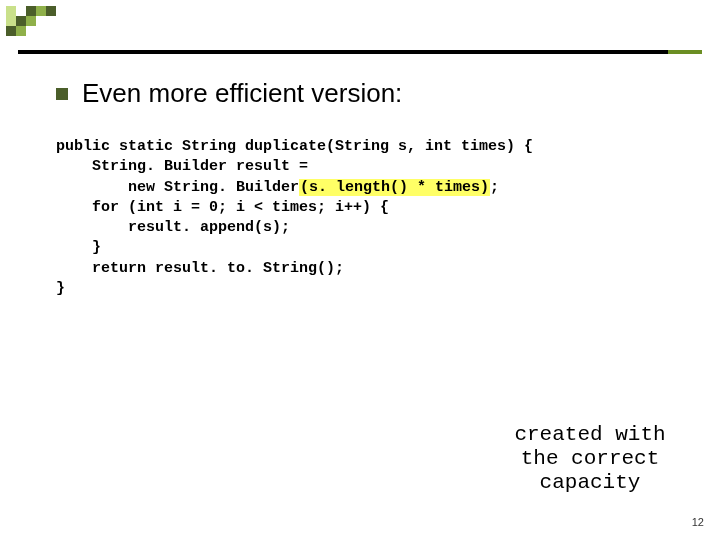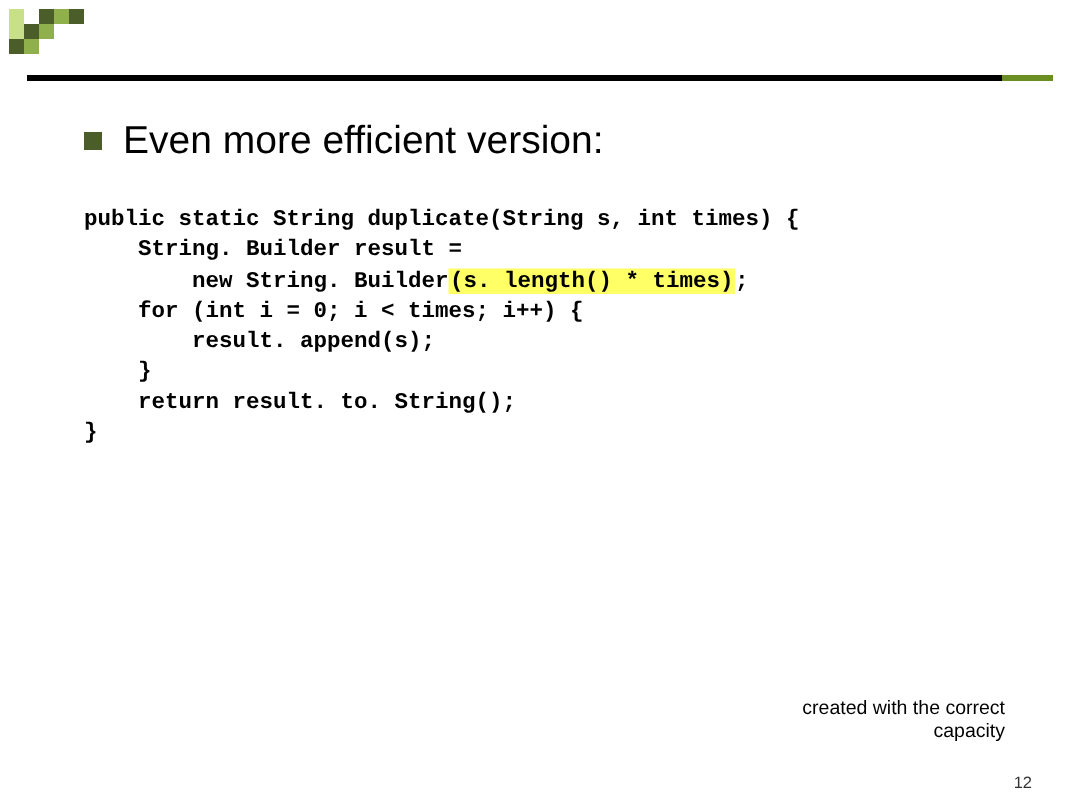--- a/index.html
+++ b/index.html
@@ -66,35 +66,35 @@
   }
   .hl {
     background: #ffff66;
     padding: 0 1px;
   }
   .cloud {
     position: absolute;
     right: 50px;
     bottom: 55px;
     width: 160px;
-    text-align: right;
-    font-family: Liberation Sans, sans-serif;
+    text-align: center;
+    font-family: Liberation Mono, monospace;
     font-weight: normal;
-    font-size: 13px;
+    font-size: 21px;
     line-height: 1.15;
   }
   .cloud svg {
     position: absolute;
     top: -22px;
     left: -20px;
     z-index: -1;
   }
   .pagenum {
     position: absolute;
-    right: 32px;
+    right: 16px;
     bottom: 12px;
     font-size: 11px;
     color: #333;
   }
 </style>
 </head>
 <body>
 
 <div class="logo" id="logo">
     <div class="row">

